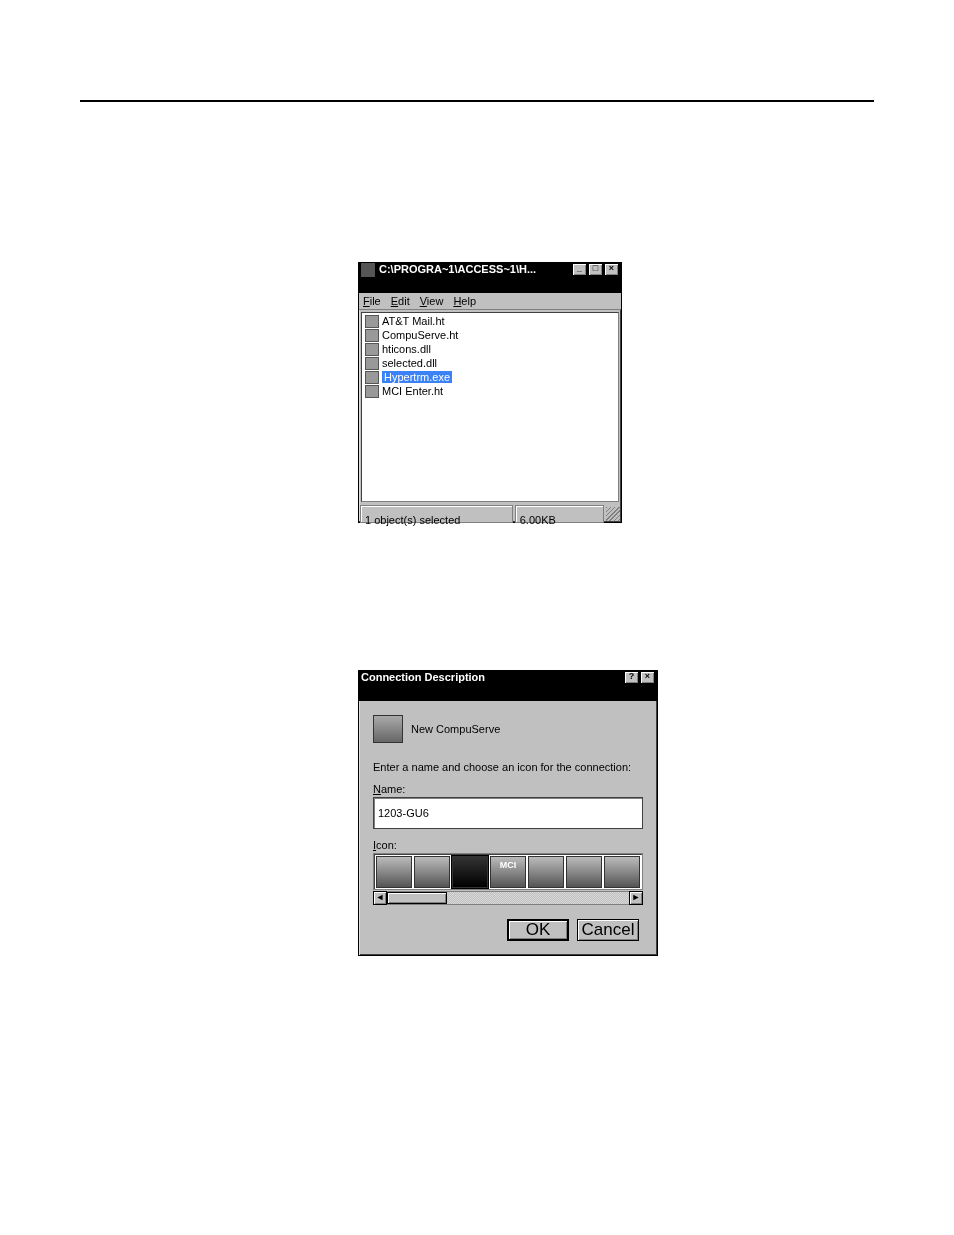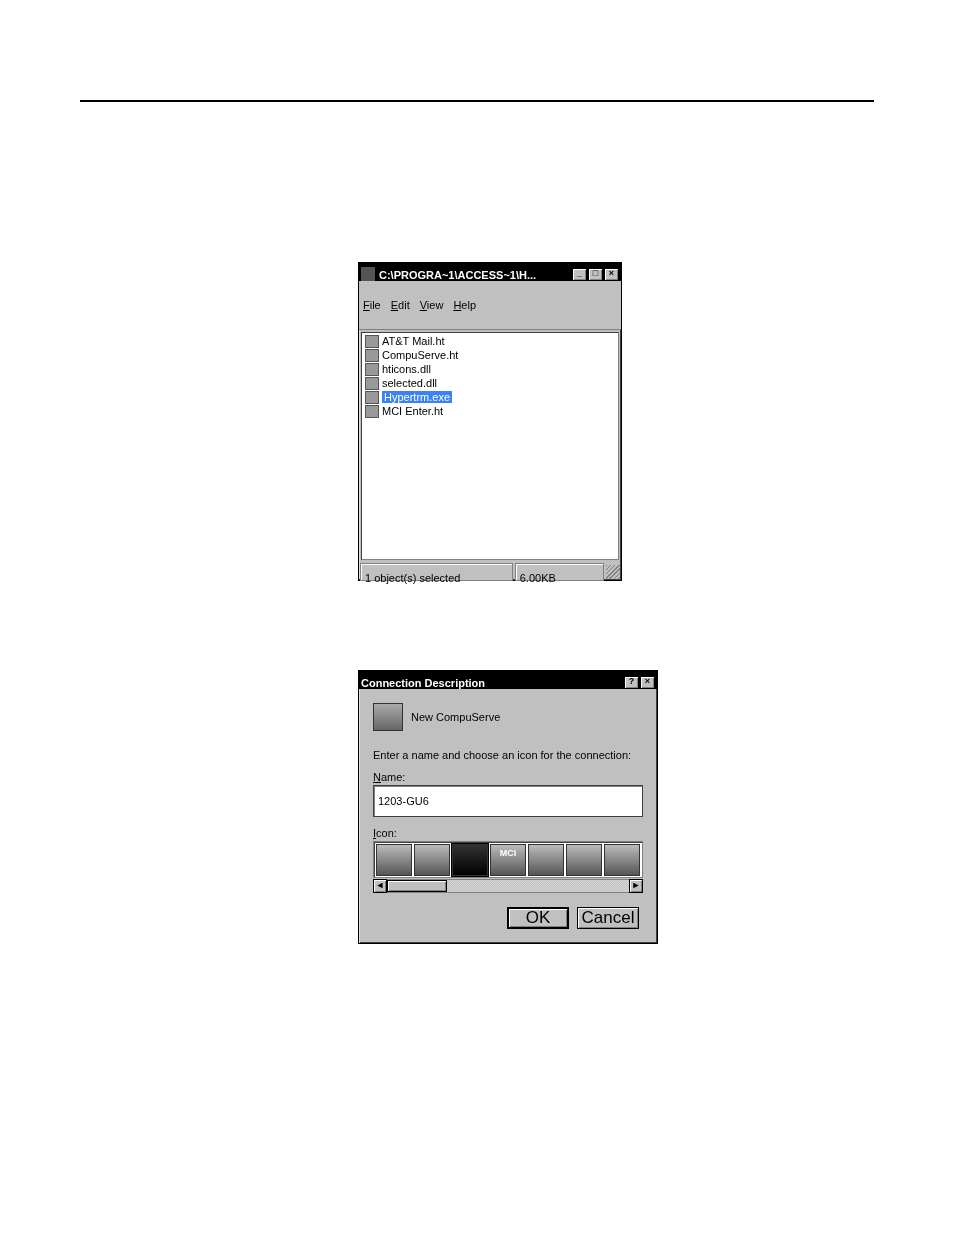--- a/index.html
+++ b/index.html
@@ -31,22 +31,22 @@
     top: 262px;
     width: 264px;
     border: 1px solid #000;
     background: #c0c0c0;
     box-shadow: inset -1px -1px 0 #404040, inset 1px 1px 0 #dfdfdf;
   }
   .titlebar {
     background: #000;
     color: #fff;
     display: flex;
-    align-items: flex-end;
-    height: 18px;
+    align-items: flex-start;
+    height: 30px;
     padding: 0 2px;
     font-size: 11px;
     font-weight: bold;
   }
   .title-icon {
     width: 14px; height: 14px;
     background: #555;
     margin-right: 4px;
     display: inline-block;
   }
@@ -64,34 +64,34 @@
     font-size: 9px;
     line-height: 9px;
     text-align: center;
     color: #000;
     font-family: Arial;
     cursor: default;
   }
   .menubar {
     background: #c0c0c0;
     display: flex;
-    padding: 18px 4px;
+    padding: 2px 4px;
     font-size: 11px;
     gap: 10px;
     border-bottom: 1px solid #808080;
   }
   .menuitem { }
   .menuitem .ul { text-decoration: underline; }
   .filelist {
     background: #fff;
     border: 1px solid #808080;
     border-top-color: #404040;
     border-left-color: #404040;
     margin: 2px;
-    height: 228px;
+    height: 190px;
     font-size: 11px;
     padding: 1px;
   }
   .file-row {
     display: flex;
     align-items: center;
     padding: 0 2px;
     height: 14px;
     white-space: nowrap;
   }

